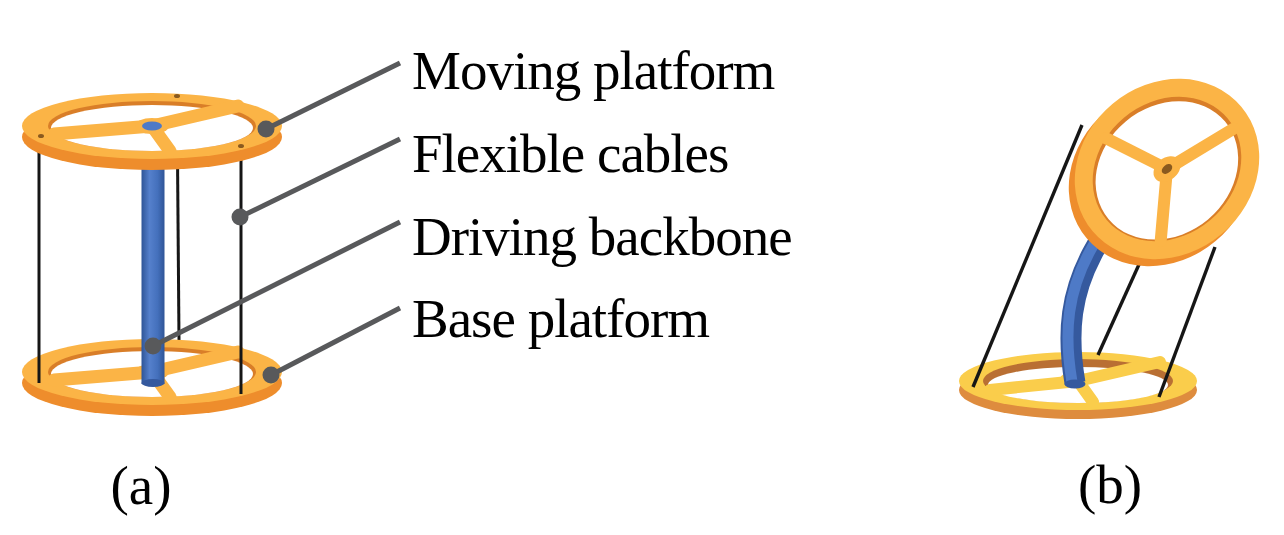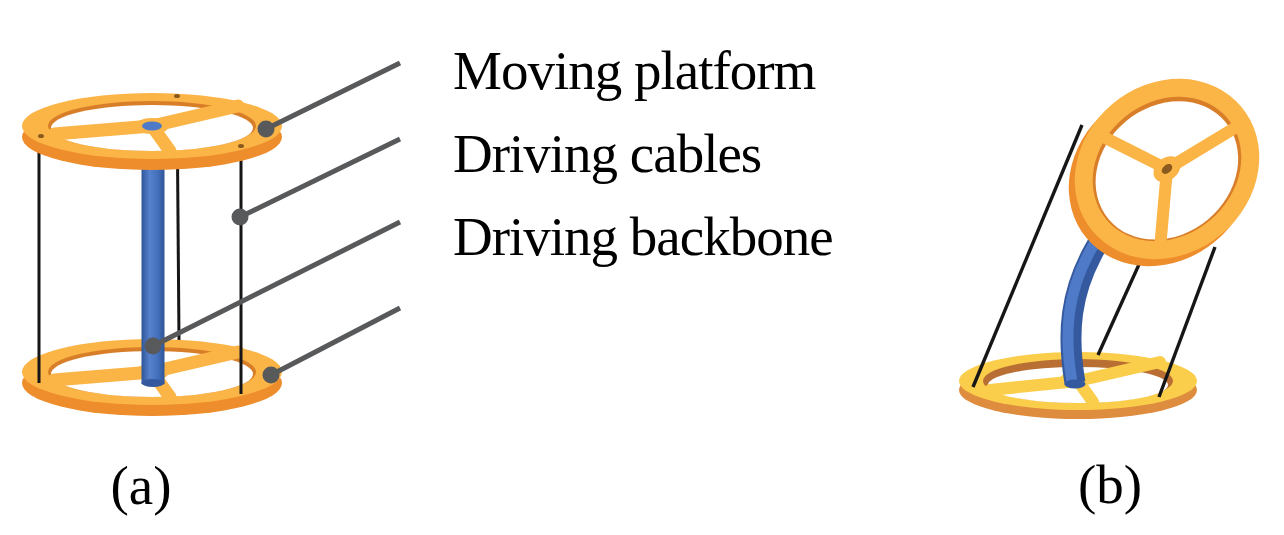--- a/index.html
+++ b/index.html
@@ -10,21 +10,21 @@
   }
   html,body{margin:0;padding:0;}
   .stage{
     position:relative; width:1284px; height:535px;
     background:var(--clr-background,#fff); overflow:hidden;
     font-family:"Liberation Serif","DejaVu Serif",serif;
   }
   .stage svg{position:absolute;left:0;top:0;}
   .anno-label{
     position:absolute; left:412px; font-size:55px; line-height:1;
-    letter-spacing:-1px; color:var(--clr-text,#000); white-space:nowrap;margin-left:41px;
+    letter-spacing:-1px; color:var(--clr-text,#000); white-space:nowrap;
   }
   .panel-caption{
     position:absolute; width:150px; font-size:55px; line-height:1;
     text-align:center; color:var(--clr-text,#000);
   }
 </style>
 </head>
 <body>
 
 <div class="stage">
@@ -134,19 +134,20 @@
           <line x1="1167" y1="169" x2="1244" y2="181"></line>
           <line x1="1167" y1="169" x2="1116" y2="220"></line>
         </g>
         <ellipse cx="1167" cy="169" rx="15" ry="11" style="fill:var(--clr-ring_top,#FBB446)"></ellipse>
         <ellipse cx="1167" cy="169" rx="6" ry="4" fill="#8A5A1F"></ellipse>
       </g>
     </g>
   </svg>
 
   <div class="anno-label" style="top:43px">Moving platform</div>
-  <div class="anno-label" style="top:126px">Driving cables</div>
+  <div class="anno-label" style="top:126px">Flexible cables</div>
   <div class="anno-label" style="top:209px">Driving backbone</div>
+  <div class="anno-label" style="top:291px">Base platform</div>
 
   <div class="panel-caption" style="left:66px;top:458px">(a)</div>
   <div class="panel-caption" style="left:1035px;top:457px">(b)</div>
 
 </div>
 
 </body></html>

